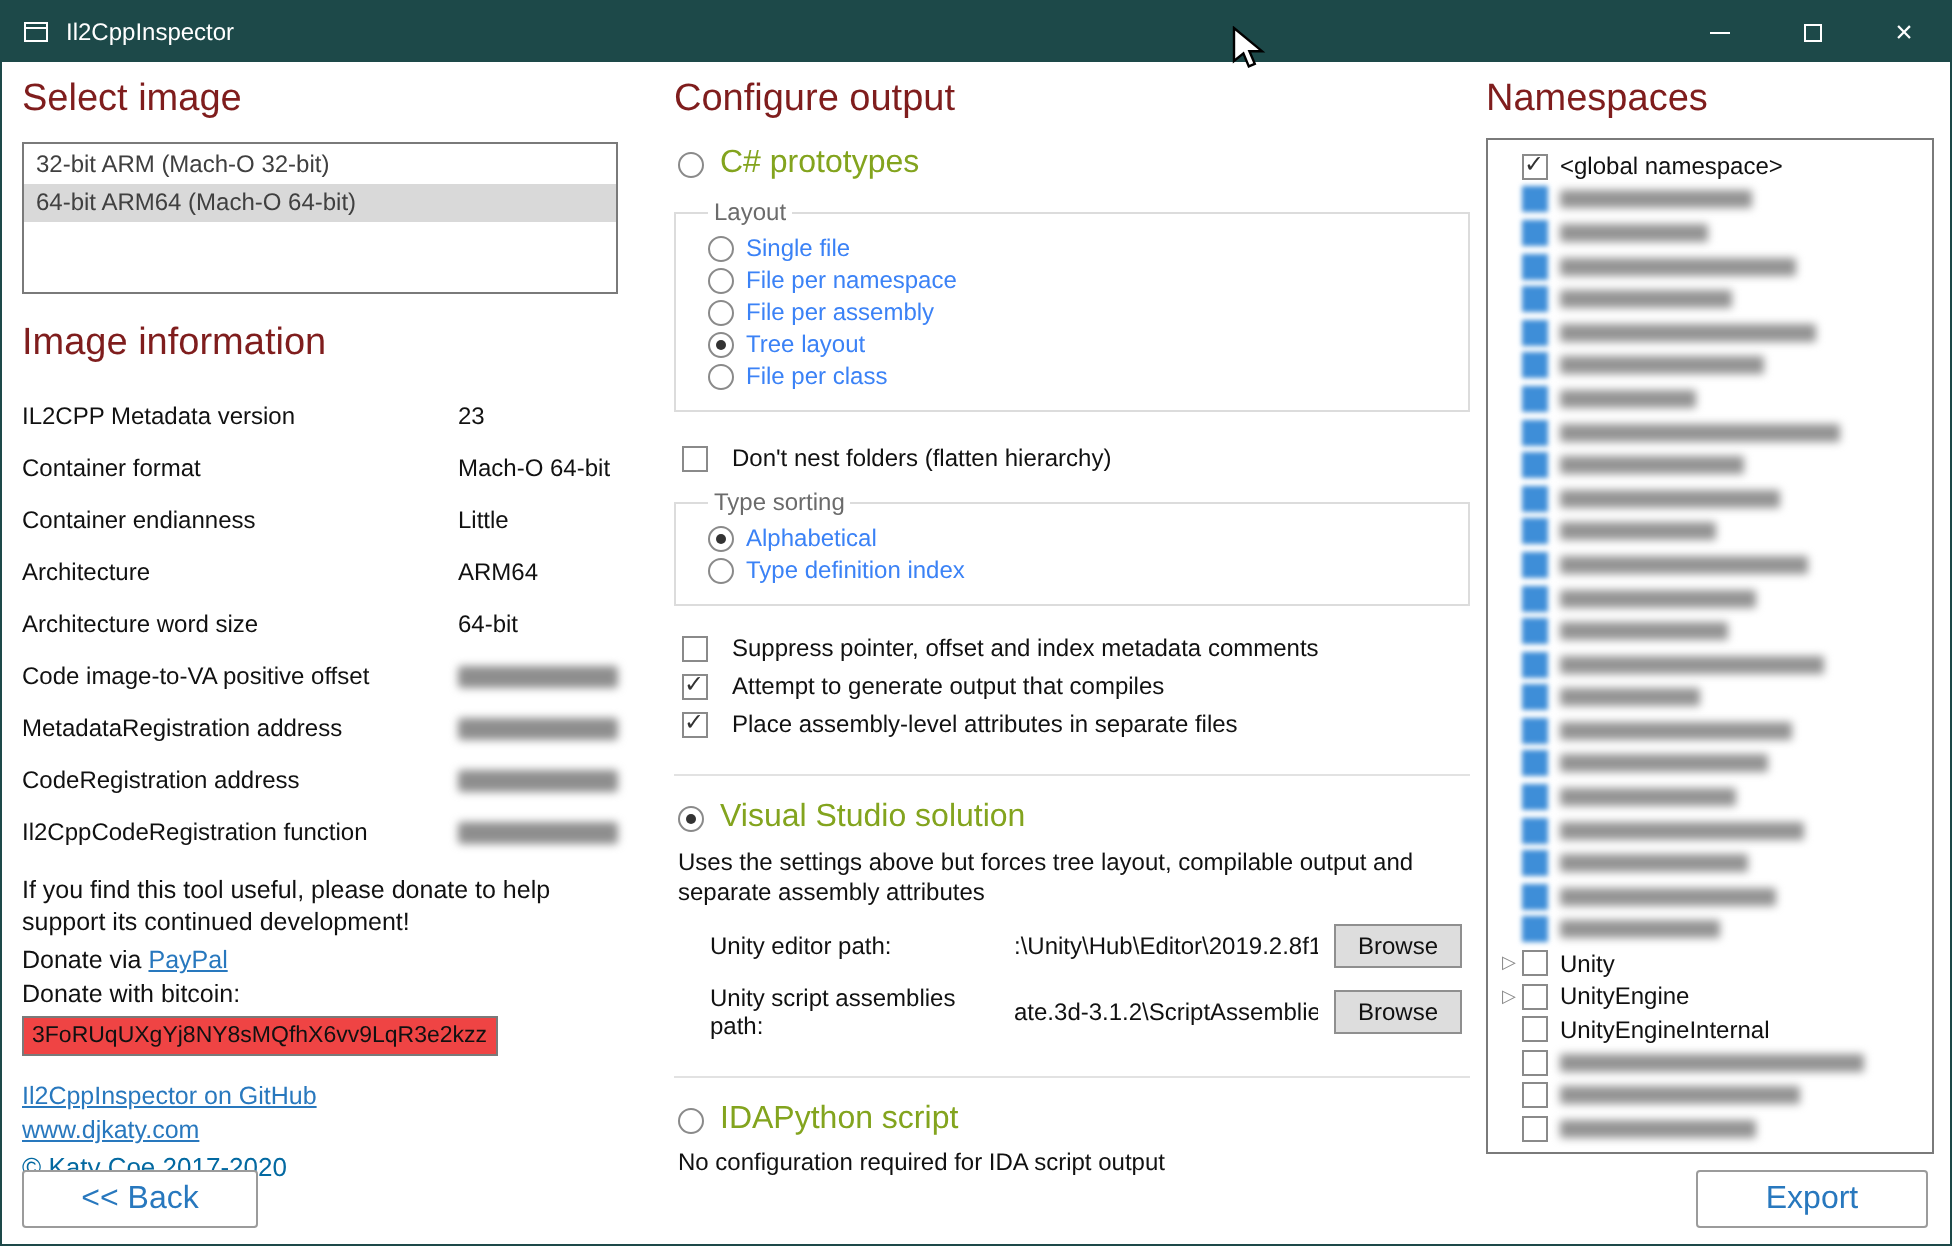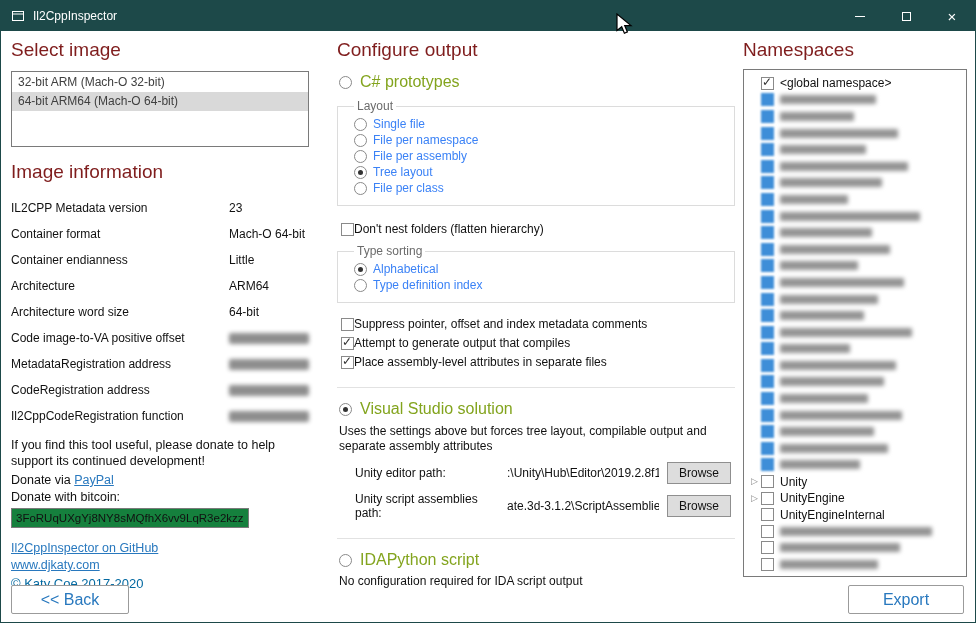--- a/index.html
+++ b/index.html
@@ -35,21 +35,21 @@
   .info-row { display:flex; align-items:center; height:26px; }
   .info-label { flex:0 0 218px; font-size:12px; color:#111; }
   .info-value { font-size:12px; color:#111; white-space:nowrap; }
   .info-blur { display:none; width:88px; height:11px; background:#8e8e8e; border-radius:2px; filter:blur(2px); }
   .info-row.redacted .info-blur { display:block; }
 
   
   .donate-text { font-size:12.5px; color:#111; margin:8px 0 3px; line-height:16px; width:284px; }
   .donate-line { font-size:12.5px; color:#111; margin:1px 0; line-height:16px; }
   .link { color:#2878be; text-decoration:underline; cursor:pointer; }
-  .bitcoin-input { display:block; width:238px; height:20px; border:1px solid #7a7a7a; background:#15803d; color:#111;
+  .bitcoin-input { display:block; width:238px; height:20px; border:1px solid #7a7a7a; background:#ef4444; color:#111;
                    font-family:"Liberation Sans", sans-serif; font-size:11.5px; padding:1px 4px; margin-top:3px; }
   .links-block { margin-top:12px; }
   .copyright { font-size:13px; color:#0369a1; margin-top:3px; }
 
   
   .outline-btn { position:absolute; bottom:8px; height:29px; background:#fff; border:1px solid #9b9b9b; border-radius:2px;
                  color:#2878be; font-size:16px; font-family:"Liberation Sans", sans-serif;
                  display:flex; align-items:center; justify-content:center; cursor:pointer; }
   .back-btn { left:10px; width:118px; }
   .export-btn { right:11px; width:116px; }
@@ -59,21 +59,21 @@
   .selected > .radio::after { content:""; position:absolute; left:3px; top:3px; width:5px; height:5px; border-radius:50%; background:#333; }
   .checkbox { width:13px; height:13px; border:1px solid #8a8a8a; background:#fff; position:relative; flex:0 0 auto; }
   .checked .checkbox::after { content:"\2713"; position:absolute; top:-3px; left:0px; font-size:12px; color:#333; }
 
   
   .green-radio { display:flex; align-items:center; gap:8px; margin:12px 0 0 2px; cursor:default; }
   .green-label { color:#83a41e; font-size:16px; }
   fieldset.group { margin:8px 0 0 0; border:1px solid #dcdcdc; padding:2px 10px 8px 16px; width:398px; }
   fieldset.group legend { font-size:12px; color:#6b6b6b; padding:0 3px; }
   .opt-row { display:flex; align-items:center; gap:6px; font-size:12px; color:#3b82f6; margin:2px 0; cursor:default; }
-  .check-row { display:flex; align-items:center; gap:0; font-size:12px; color:#111; cursor:default; }
+  .check-row { display:flex; align-items:center; gap:12px; font-size:12px; color:#111; cursor:default; }
   .flatten-row { margin:16px 0 0 4px; }
   .sorting-group { margin-top:14px; }
   .check-list { margin:14px 0 0 4px; }
   .check-list .check-row { margin-bottom:5px; }
   .separator { border-top:1px solid #e2e2e2; margin-top:18px; }
   .vs-desc { font-size:12px; color:#111; line-height:15px; margin:6px 0 0 2px; width:388px; }
   .path-row { display:flex; align-items:center; margin:8px 0 0 18px; }
   .path-label { font-size:12px; color:#111; flex:0 0 152px; }
   .path-value { font-size:12px; color:#111; flex:0 0 152px; text-align:right; margin-right:8px; white-space:nowrap; overflow:hidden; }
   .browse-btn { width:64px; height:22px; background:#dddddd; border:1px solid #8f8f8f; font-size:12px; color:#111;

